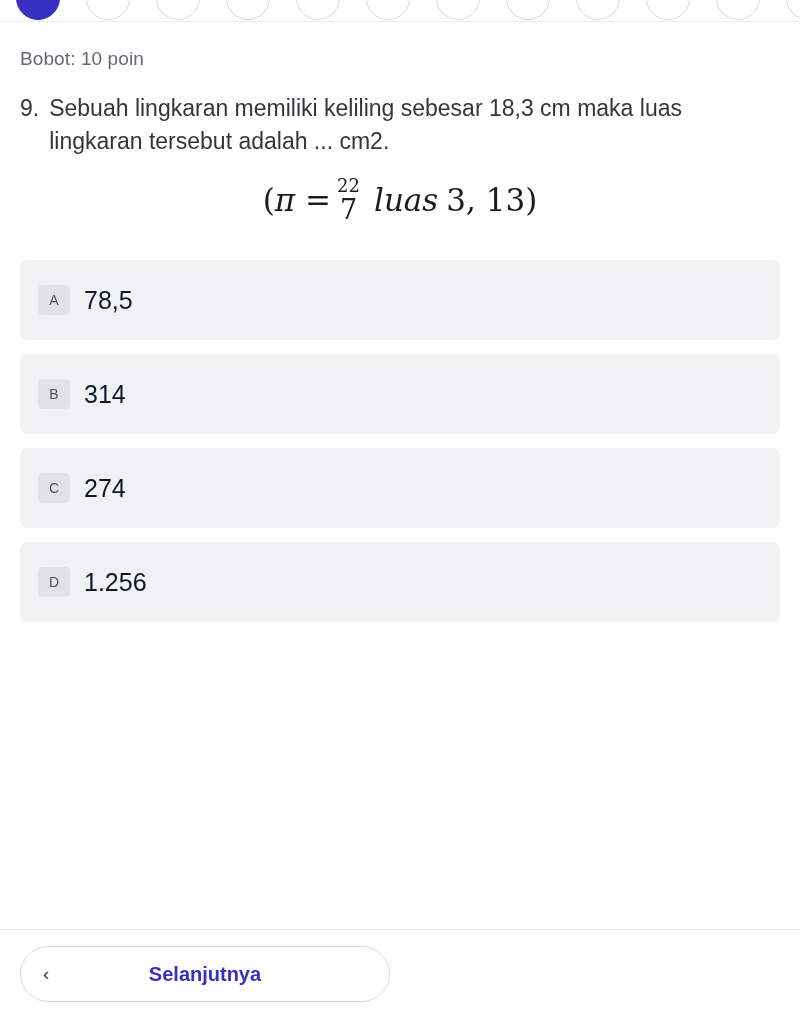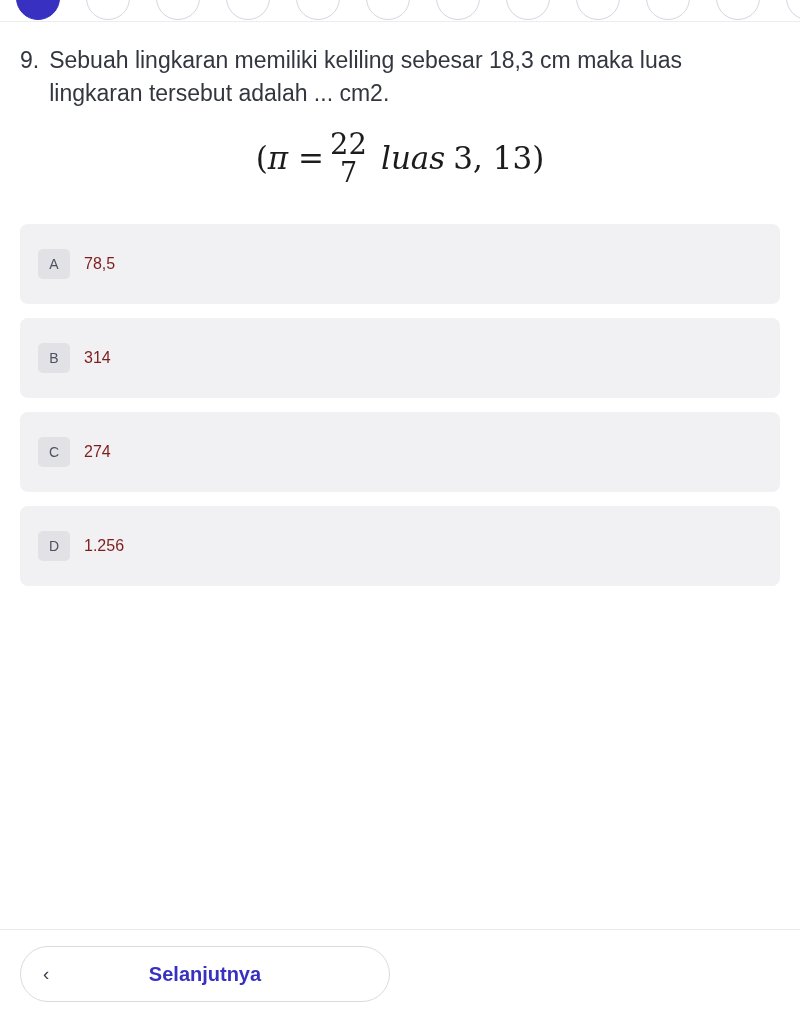--- a/index.html
+++ b/index.html
@@ -104,21 +104,21 @@
     display: inline-flex;
     flex-direction: column;
     align-items: center;
     vertical-align: middle;
     font-style: normal;
     line-height: 1.04;
     margin: 0 6px;
     position: relative;
     top: -2px;
   }
-  .formula .frac .num { font-size: 29px; }
+  .formula .frac .num { font-size: 18px; }
   .formula .frac .den { font-size: 27px; }
   .formula .atau { margin: 0 8px; }
   .formula .val { font-style: normal; }
 
   
   .options {
     margin-top: 34px;
     display: flex;
     flex-direction: column;
     gap: 14px;
@@ -139,22 +139,22 @@
     background: #e2e2e6;
     border-radius: 5px;
     color: #4d5160;
     font-size: 14px;
     display: flex;
     align-items: center;
     justify-content: center;
     margin-right: 14px;
   }
   .option .otext {
-    font-size: 16px;
-    color: #7f1d1d;
+    font-size: 25px;
+    color: #0f172a;
   }
 
   
   .footer {
     flex: 0 0 auto;
     border-top: 1px solid #e8e8ed;
     padding: 16px 20px 22px 20px;
     display: flex;
     align-items: center;
     justify-content: space-between;
@@ -242,20 +242,21 @@
           <span></span>
         </div>
       <div class="qbubble">
           <span></span>
         </div>
     </div>
   </div>
 
   <div class="content">
 
+    <div class="weight">Bobot: 10 poin</div>
 
     <div class="question">
       <div class="qnum">9.</div>
       <div class="qtext">Sebuah lingkaran memiliki keliling sebesar 18,3 cm maka luas lingkaran tersebut adalah ... cm2.</div>
     </div>
 
     <div class="formula">
       <span class="paren">(</span><span>π =</span><span class="frac">
           <span class="num">22</span>
           <span class="den">7</span>

